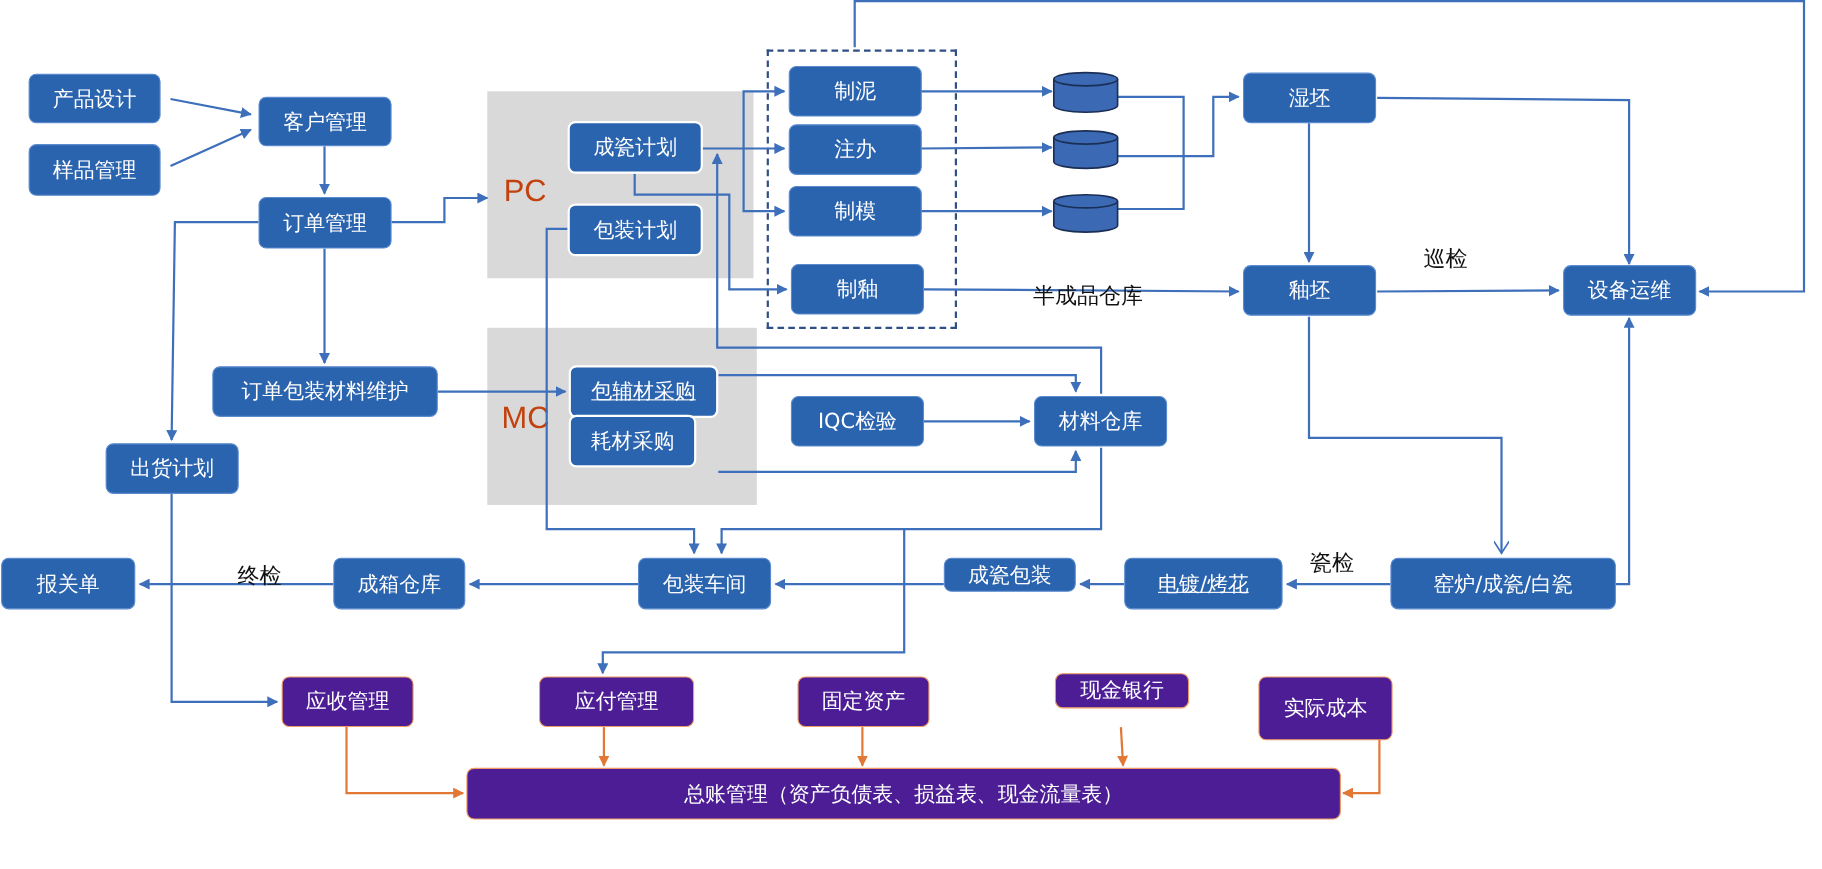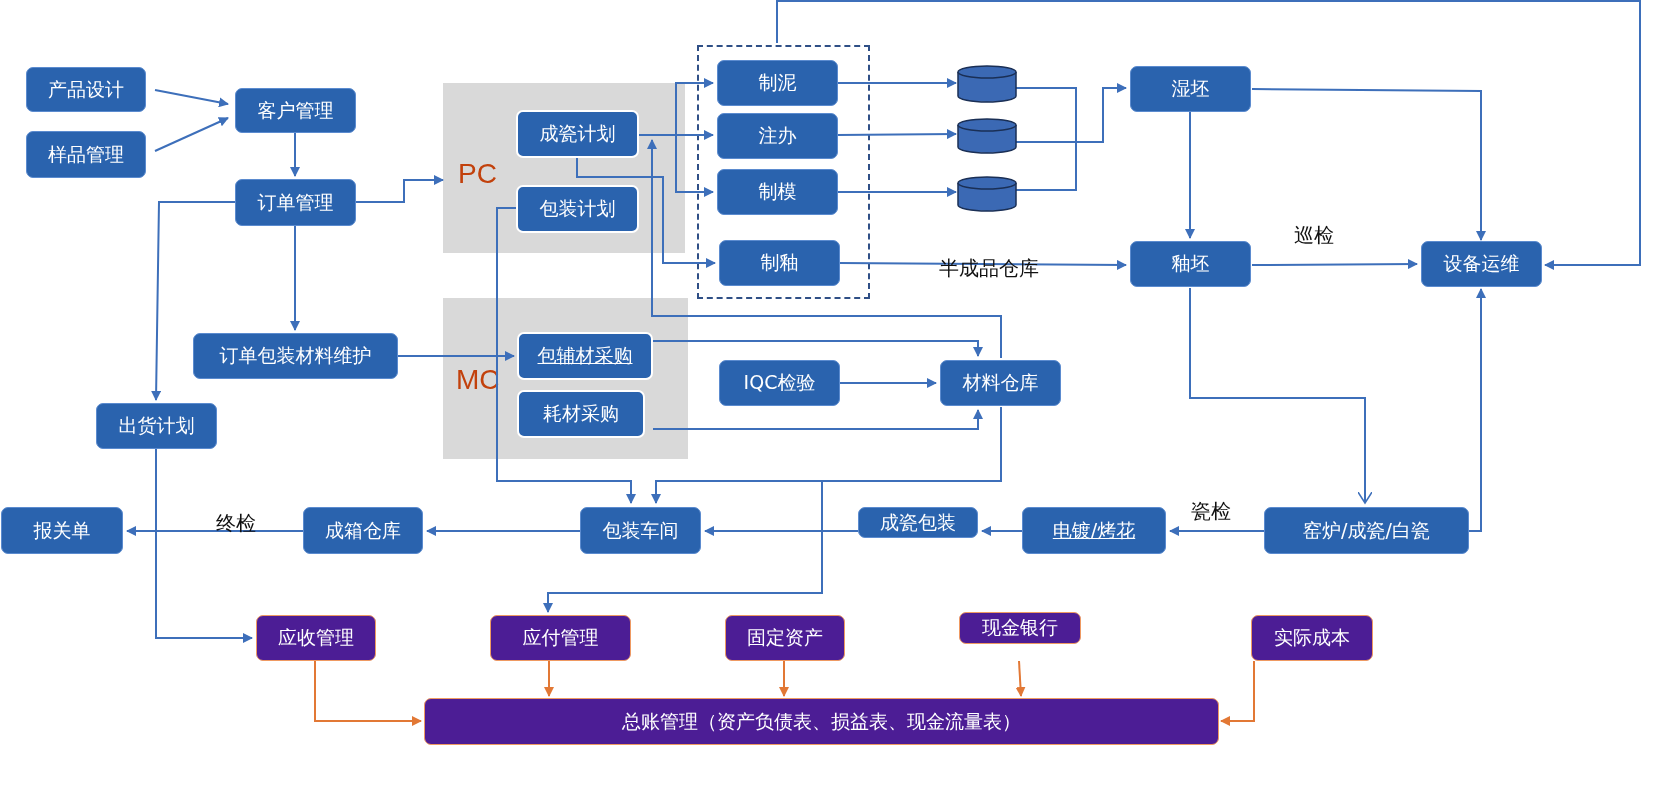--- a/index.html
+++ b/index.html
@@ -134,21 +134,21 @@
   <div class="node blue" style="left:26px;top:67px;width:120px;height:45px;">产品设计</div>
   <div class="node blue" style="left:26px;top:131px;width:120px;height:47px;">样品管理</div>
   <div class="node blue" style="left:235px;top:88px;width:121px;height:45px;">客户管理</div>
   <div class="node blue" style="left:235px;top:179px;width:121px;height:47px;">订单管理</div>
   <div class="node blue" style="left:193px;top:333px;width:205px;height:46px;">订单包装材料维护</div>
   <div class="node blue" style="left:96px;top:403px;width:121px;height:46px;">出货计划</div>
 
   <div class="node blue inset" style="left:516px;top:110px;width:123px;height:48px;">成瓷计划</div>
   <div class="node blue inset" style="left:516px;top:185px;width:123px;height:48px;">包装计划</div>
   <div class="node blue inset" style="left:517px;top:332px;width:136px;height:48px;text-decoration:underline;">包辅材采购</div>
-  <div class="node blue inset" style="left:517px;top:390px;width:128px;height:48px;text-align:right;">耗材采购</div>
+  <div class="node blue inset" style="left:517px;top:377px;width:116px;height:48px;text-align:right;">耗材采购</div>
 
   <div class="node blue" style="left:717px;top:60px;width:121px;height:46px;">制泥</div>
   <div class="node blue" style="left:717px;top:113px;width:121px;height:46px;">注办</div>
   <div class="node blue" style="left:717px;top:169px;width:121px;height:46px;">制模</div>
   <div class="node blue" style="left:719px;top:240px;width:121px;height:46px;">制釉</div>
 
   <div class="node blue" style="left:719px;top:360px;width:121px;height:46px;">IQC检验</div>
   <div class="node blue" style="left:940px;top:360px;width:121px;height:46px;">材料仓库</div>
 
   <div class="node blue" style="left:1130px;top:66px;width:121px;height:46px;">湿坯</div>
@@ -159,20 +159,20 @@
   <div class="node blue" style="left:1022px;top:507px;width:144px;height:47px;text-decoration:underline;">电镀/烤花</div>
   <div class="node blue" style="left:858px;top:507px;width:120px;height:31px;">成瓷包装</div>
   <div class="node blue" style="left:580px;top:507px;width:121px;height:47px;">包装车间</div>
   <div class="node blue" style="left:303px;top:507px;width:120px;height:47px;">成箱仓库</div>
   <div class="node blue" style="left:1px;top:507px;width:122px;height:47px;">报关单</div>
 
   <div class="node orange" style="left:256px;top:615px;width:120px;height:46px;">应收管理</div>
   <div class="node orange" style="left:490px;top:615px;width:141px;height:46px;">应付管理</div>
   <div class="node orange" style="left:725px;top:615px;width:120px;height:46px;">固定资产</div>
   <div class="node orange" style="left:959px;top:612px;width:122px;height:32px;">现金银行</div>
-  <div class="node orange" style="left:1251px;top:615px;width:122px;height:46px;">实际成本</div>
+  <div class="node orange" style="left:1144px;top:615px;width:122px;height:58px;">实际成本</div>
   <div class="node orange" style="left:424px;top:698px;width:795px;height:47px;">总账管理（资产负债表、损益表、现金流量表）</div>
 
   <div class="caption" style="left:939px;top:222px;margin-top:33px;">半成品仓库</div>
   <div class="caption" style="left:1294px;top:222px;">巡检</div>
   <div class="caption" style="left:1191px;top:498px;">瓷检</div>
   <div class="caption" style="left:216px;top:498px;margin-top:12px;">终检</div>
 </div>
 
 </body></html>

